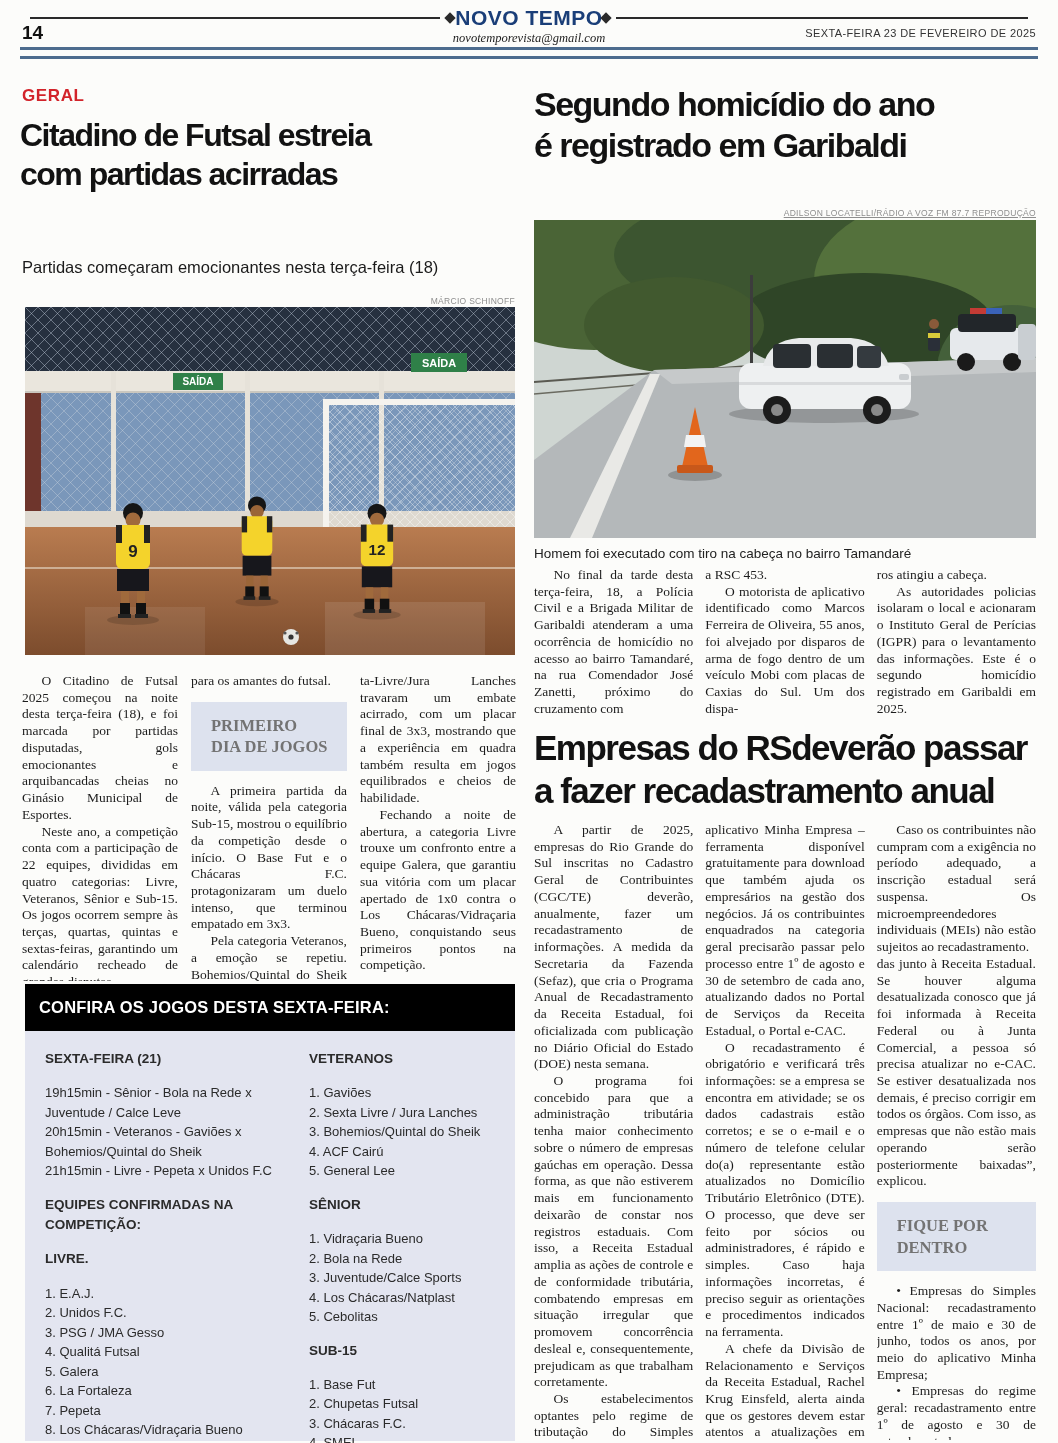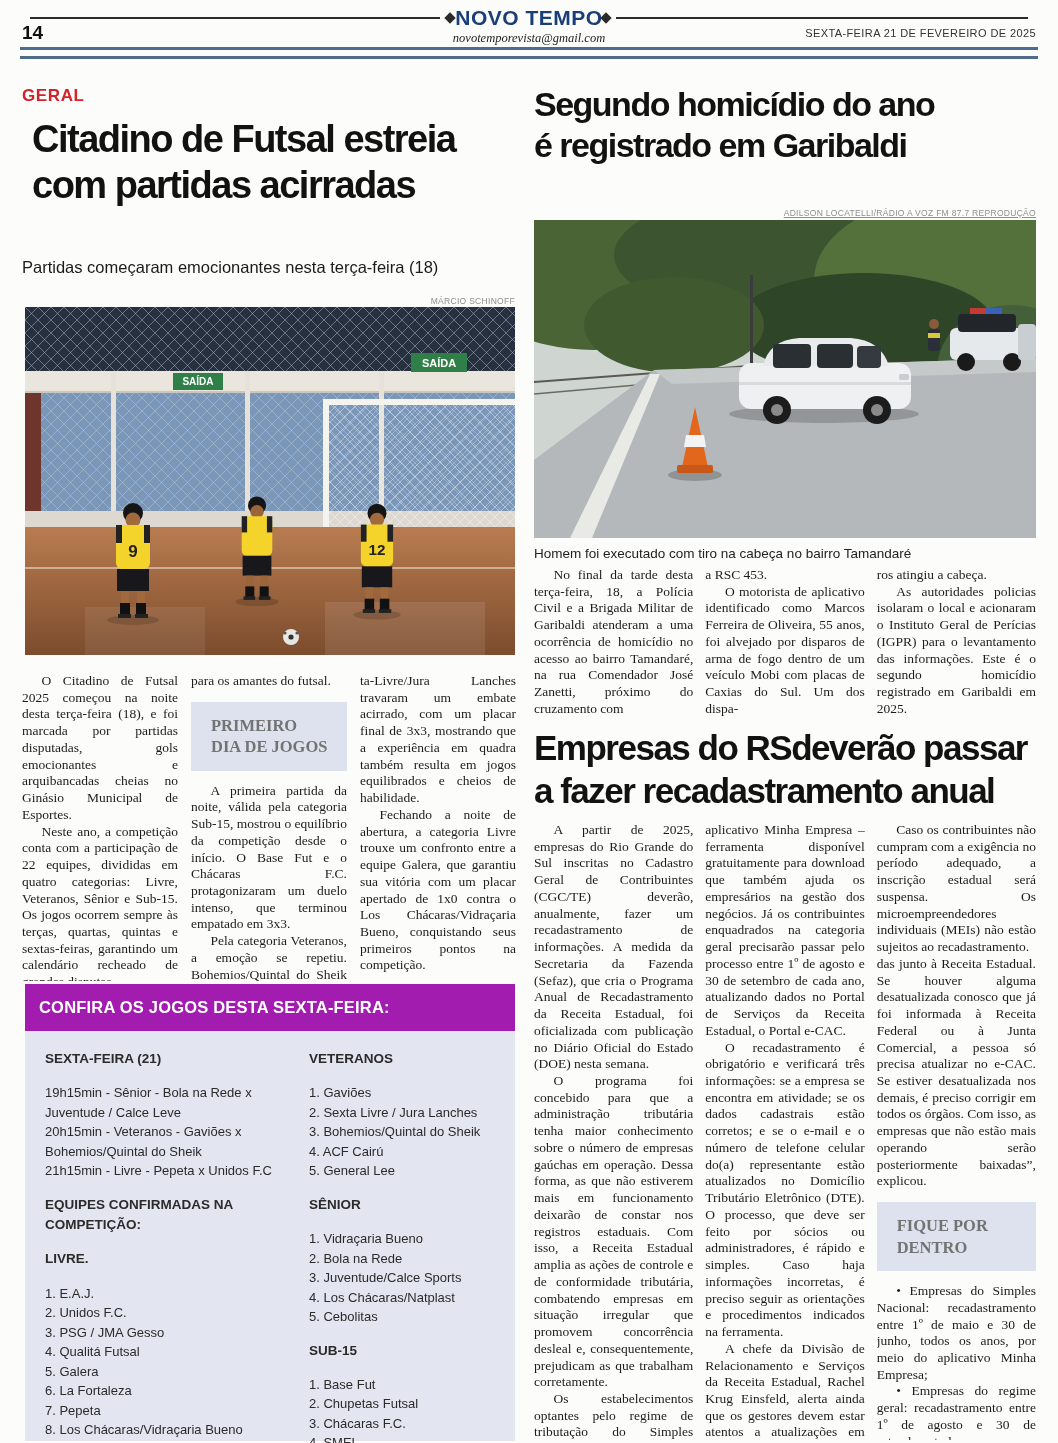--- a/index.html
+++ b/index.html
@@ -17,21 +17,21 @@
          font:italic 12.5px "Liberation Serif",serif;color:#222;}
   .pageno{position:absolute;top:22px;left:22px;font:700 19px "Liberation Sans",sans-serif;color:#111;}
   .hdate{position:absolute;top:27px;right:22px;font:11px "Liberation Sans",sans-serif;color:#333;letter-spacing:.4px;}
   .dblrule{position:absolute;top:47px;left:20px;right:20px;height:6px;
            border-top:3px solid #4d6c8e;border-bottom:3px solid #4d6c8e;}
   
   .kicker{position:absolute;top:86px;left:22px;font:700 17px "Liberation Sans",sans-serif;
           color:#d2232a;letter-spacing:.6px;}
   .headline{font-family:"Liberation Sans",sans-serif;font-weight:700;color:#121212;
             letter-spacing:-1.5px;line-height:1.22;white-space:nowrap;}
-  .h-futsal{position:absolute;top:116px;left:32px;width:500px;font-size:38px;}
+  .h-futsal{position:absolute;top:116px;left:20px;width:500px;font-size:32px;}
   .h-homicide{position:absolute;top:84px;left:534px;width:504px;font-size:34px;}
   .h-recad{position:absolute;top:727px;left:534px;width:504px;font-size:35px;}
   .subtitle{position:absolute;top:258px;left:22px;font:16.5px "Liberation Sans",sans-serif;color:#1b1b1b;}
   .credit{position:absolute;text-align:right;font:8.5px "Liberation Sans",sans-serif;
           color:#8e8e8e;letter-spacing:.3px;}
   .cred1{top:296px;left:22px;width:493px;}
   .cred2{top:208px;left:534px;width:502px;text-decoration:underline;}
   .caption{position:absolute;top:546px;left:534px;font:13.5px "Liberation Sans",sans-serif;color:#222;}
   
   .photo{position:absolute;overflow:hidden;background:#9a9a9a;}
@@ -45,42 +45,42 @@
   .b-futsal{top:673px;left:22px;width:494px;height:308px;gap:13px;}
   .b-homicide{top:567px;left:534px;width:502px;height:154px;gap:12px;}
   .b-recad{top:822px;left:534px;width:502px;height:618px;gap:12px;}
   .para{margin:0;text-align:justify;text-indent:1.45em;}
   .para.cont{text-indent:0;}
   
   .inset{background:#dde2ee;color:#737373;margin:12px 0;padding:13px 8px 13px 20px;
          font:700 16.5px/1.3 "Liberation Serif",serif;}
   
   .sched{position:absolute;top:984px;left:25px;width:490px;height:457px;background:#e3e5f0;}
-  .sched .bar{background:#a21caf;color:#fff;font:700 16.5px "Liberation Sans",sans-serif;
+  .sched .bar{background:#000000;color:#fff;font:700 16.5px "Liberation Sans",sans-serif;
               padding:14px 14px;letter-spacing:.2px;}
   .sched .content{display:flex;gap:8px;padding:18px 14px 0 20px;
                   font:13px/1.5 "Liberation Sans",sans-serif;color:#2b2b2b;}
   .sched .lcol{flex:0 0 256px;} .sched .rcol{flex:1 1 0;}
   .shead{font-weight:700;font-size:13.5px;margin:0 0 14px 0;}
   .sgap{height:14px;}
   .sline{margin:0;}
 </style>
 </head>
 <body>
 
 <div class="page">
 
   <div class="mast-rule l"></div>
   <div class="diamond l"></div>
   <div class="mast">NOVO TEMPO</div>
   <div class="diamond r"></div>
   <div class="mast-rule r"></div>
   <div class="pageno">14</div>
   <div class="email">novotemporevista@gmail.com</div>
-  <div class="hdate">SEXTA-FEIRA 21 DE FEVEREIRO DE 2025</div>
+  <div class="hdate">SEXTA-FEIRA 23 DE FEVEREIRO DE 2025</div>
   <div class="dblrule"></div>
 
   <div class="kicker">GERAL</div>
   <div class="headline h-futsal">
     <div>Citadino de Futsal estreia</div>
     <div>com partidas acirradas</div>
   </div>
   <div class="subtitle">Partidas começaram emocionantes nesta terça-feira (18)</div>
   <div class="credit cred1">MÁRCIO SCHINOFF</div>
 

